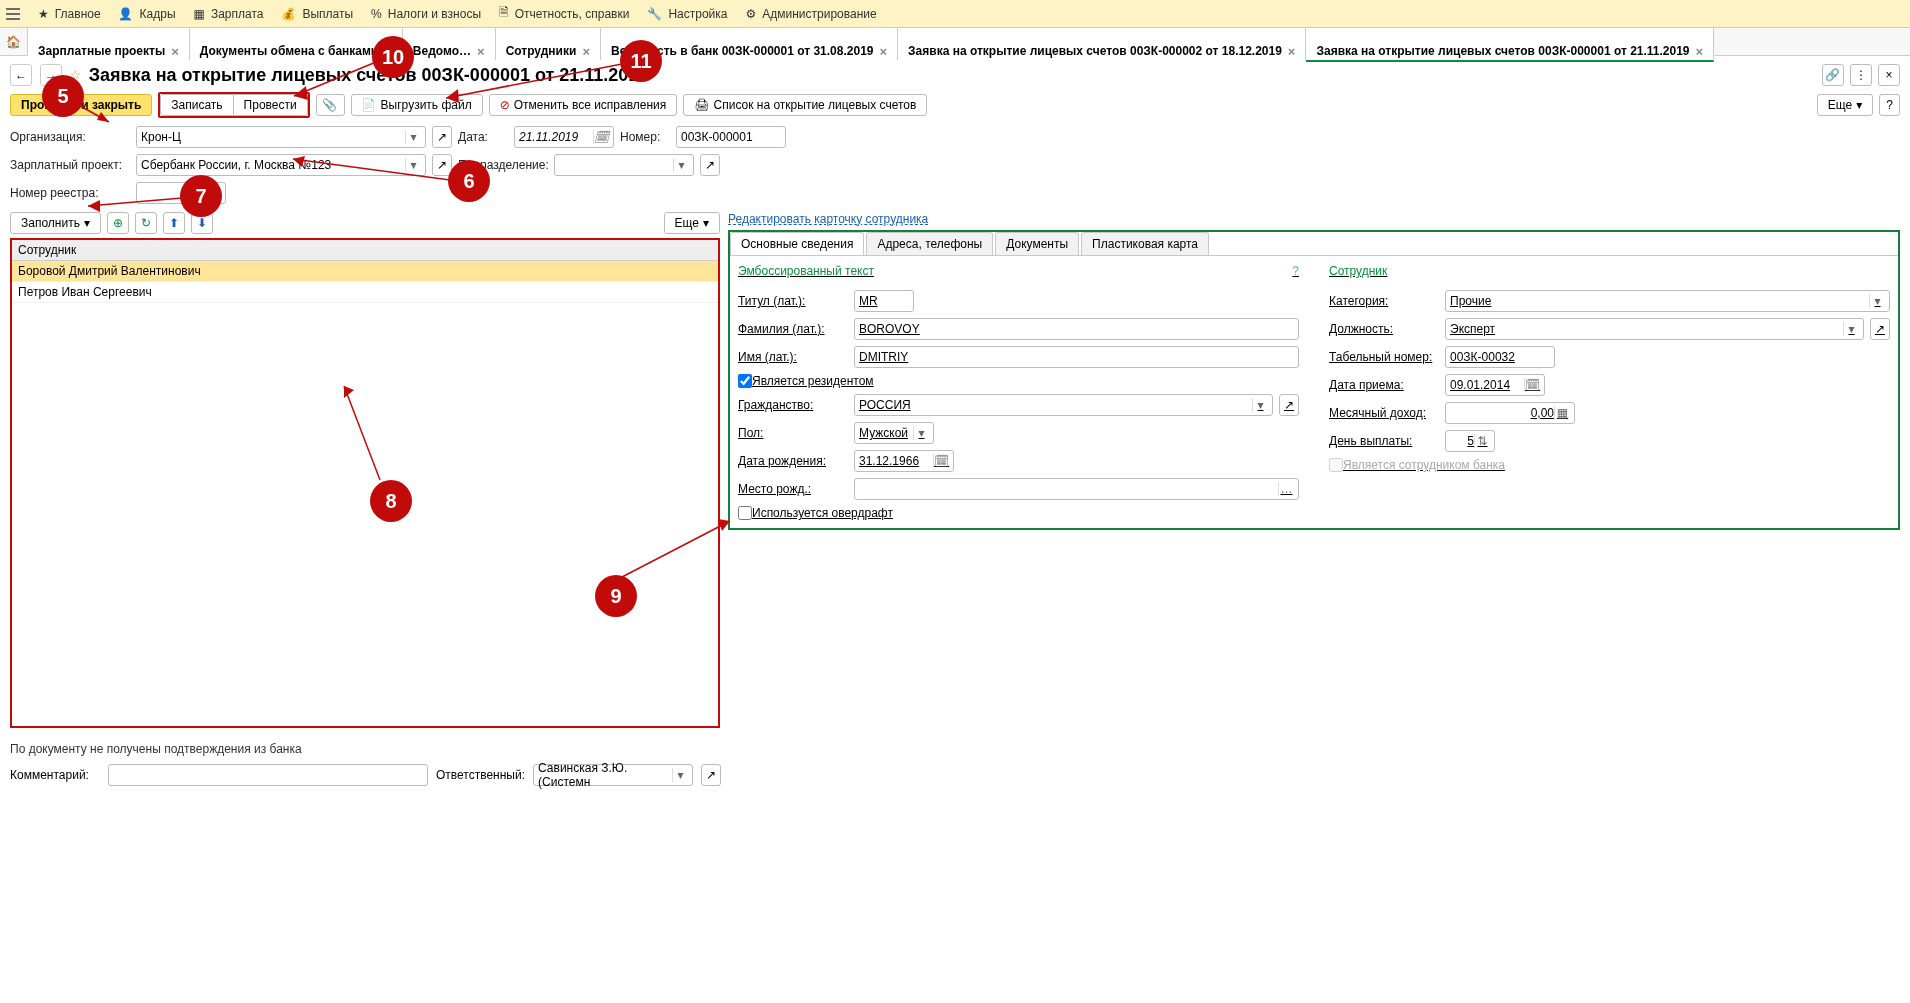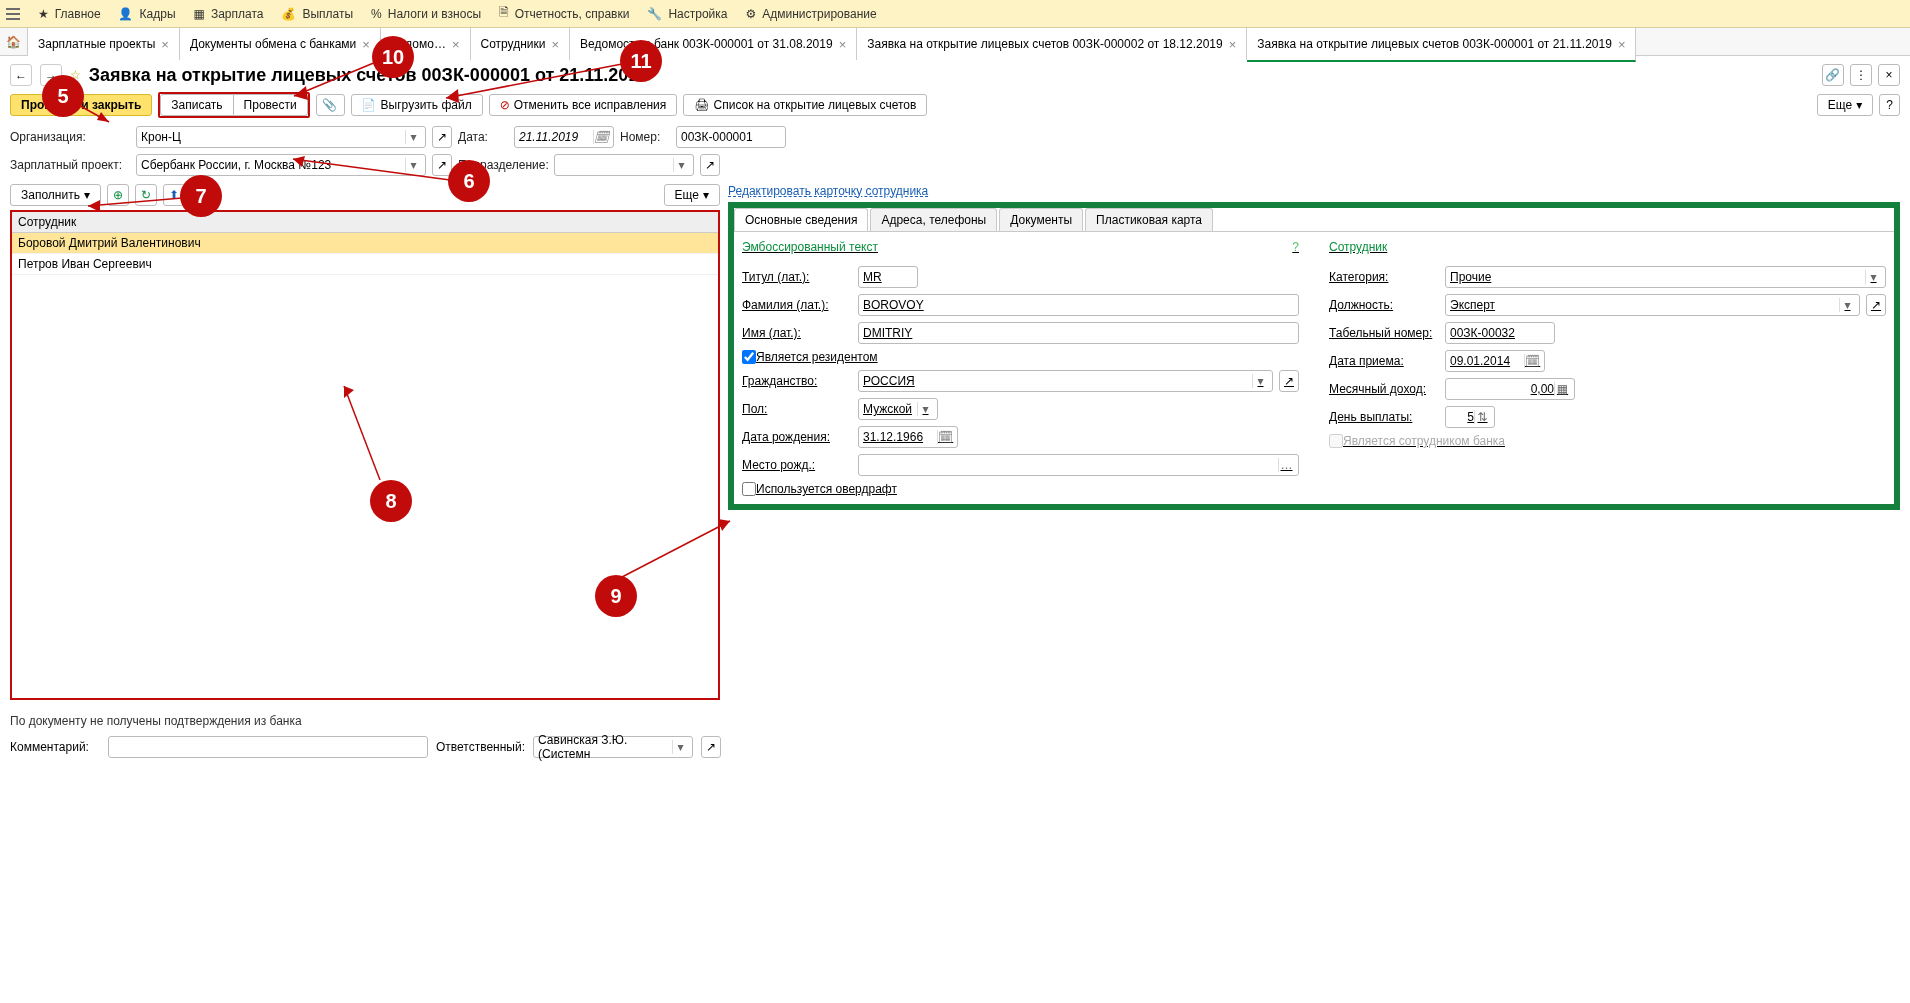--- a/index.html
+++ b/index.html
@@ -3,21 +3,21 @@
 <meta charset="utf-8">
 <style>
 * { box-sizing: border-box; margin: 0; padding: 0; font-family: Arial, sans-serif; font-size: 12px; }
 body { background: #fff; position: relative; }
 .topbar { background: #fdf3c4; height: 28px; display: flex; align-items: center; padding: 0 6px; gap: 18px; border-bottom: 1px solid #d6ce9e; }
 .topbar .item { display: flex; align-items: center; gap: 6px; cursor: pointer; color: #333; }
 .topbar .ham { width: 14px; height: 12px; display: flex; flex-direction: column; justify-content: space-between; }
 .topbar .ham span { height: 2px; background: #6b6b6b; }
 .tabs { background: #f7f7f7; height: 28px; display: flex; align-items: stretch; border-bottom: 1px solid #ccc; }
 .tabs .home { width: 28px; display: flex; align-items: center; justify-content: center; border-right: 1px solid #ccc; cursor: pointer; }
-.tabs .tab { display: flex; align-items: center; padding: 16px 10px; border-right: 1px solid #ccc; gap: 6px; cursor: pointer; white-space: nowrap; background:#fff; }
+.tabs .tab { display: flex; align-items: flex-start; padding: 16px 10px; border-right: 1px solid #ccc; gap: 6px; cursor: pointer; white-space: nowrap; background:#fff;font-weight:bold; }
 .tabs .tab.active { border-bottom: 2px solid #0a8f3e; }
 .tabs .close { color: #888; font-size: 13px; }
 .page { padding: 8px 10px; }
 .titlebar { display: flex; align-items: center; gap: 8px; margin-bottom: 6px; }
 .titlebar .back, .titlebar .fwd { width: 22px; height: 22px; border: 1px solid #ccc; border-radius: 3px; display:flex; align-items:center; justify-content:center; cursor:pointer; background:#fff; }
 .titlebar .star { color: #c9a900; }
 .titlebar h1 { font-size: 18px; font-weight: bold; }
 .titlebar .right { margin-left: auto; display:flex; gap:6px; align-items:center; }
 .toolbar { display: flex; gap: 6px; margin-bottom: 8px; flex-wrap: wrap; align-items:center;}
 .btn { border: 1px solid #bbb; border-radius: 3px; background: #fff; padding: 3px 10px; cursor: pointer; height: 22px; display:inline-flex; align-items:center; gap:4px; }
@@ -36,21 +36,21 @@
 .cols { display:flex; gap:8px; align-items:flex-start; }
 .left-col { flex:0 0 710px; }
 .right-col { flex:1 1 auto; }
 .tool2 { display:flex; gap:6px; align-items:center; margin-bottom:4px; }
 .link { color:#1a5fb4; text-decoration: underline dashed; cursor:pointer; }
 .table { border:2px solid #c10a0a; height: 490px; background:#fff; }
 .thead { background:#eee; border-bottom:1px solid #ccc; padding:3px 6px; }
 .trow { padding:3px 6px; border-bottom:1px solid #f0f0f0; cursor:pointer; }
 .trow.sel { background:#ffe599; }
 
-.panel { border:6px solid #15803d; padding: 0; }
+.panel { border:2px solid #15803d; padding: 0; }
 .ptabs { display:flex; }
 .ptab { border:1px solid #c9c9c9; border-bottom:none; padding:4px 10px; background:#f2f2f2; cursor:pointer; position:relative; margin-right:2px; border-top-left-radius:3px; border-top-right-radius:3px;}
 .ptab.active { background:#fff; }
 .pbody { border-top:1px solid #c9c9c9; padding:8px; }
 .psec-title { color:#0a8f3e; margin-bottom:6px; display:flex; gap:4px;}
 .pcols { display:flex; gap:30px;text-decoration:underline; }
 .pcol { flex:1; display:flex; flex-direction:column; gap:6px; }
 .prow { display:flex; align-items:center; gap:6px; }
 .pl { width: 110px; }
 .pf { flex:1; }
@@ -179,20 +179,26 @@
           <span class="dd">▾</span>
         </div>
       <div class="ext">↗</div>
       <span class="label" style="width:90px;">Подразделение:</span>
       <div class="input inpw2">
           <span style="flex:1"></span>
           <span class="dd">▾</span>
         </div>
       <div class="ext">↗</div>
     </div>
+    <div class="form-row">
+      <span class="label">Номер реестра:</span>
+      <div class="input" style="width:90px;">
+          <span></span>
+        </div>
+    </div>
   </div>
 
   <div class="cols">
 
     <div class="left-col">
       <div class="tool2">
         <button class="btn"><span>Заполнить</span> ▾</button>
         <div class="sq" style="color:#0a8f3e;">⊕</div>
         <div class="sq" style="color:#0a8f3e;">↻</div>
         <div class="sq" style="color:#1a5fb4;">⬆</div>

